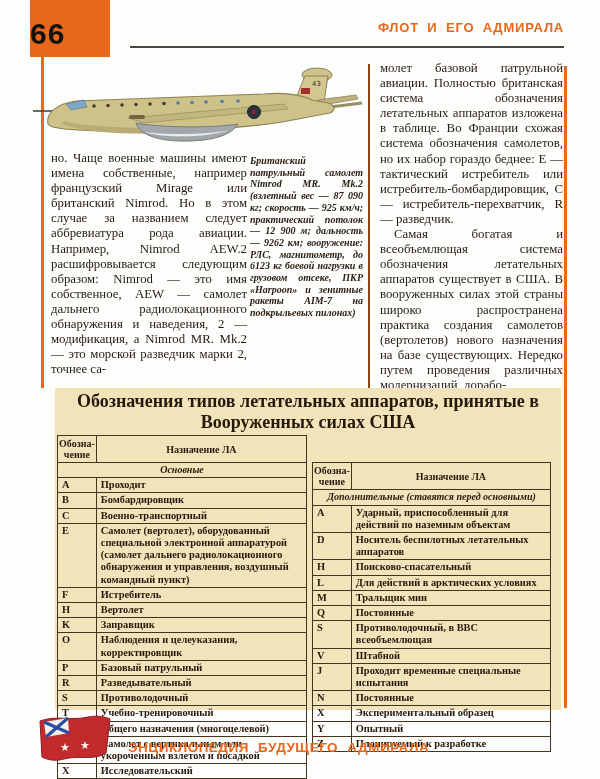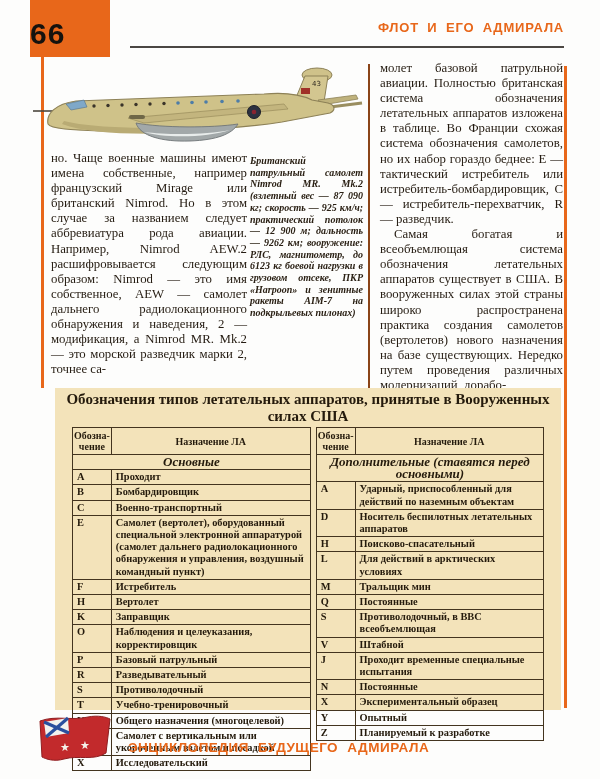--- a/index.html
+++ b/index.html
@@ -59,42 +59,42 @@
     position:absolute;left:250px;top:155px;width:113px;
     font-style:italic;font-size:10px;line-height:11.7px;
     text-align:justify;color:#2a2014;font-weight:bold;
   }
   
   .table-panel{
     position:absolute;left:55px;top:388px;width:506px;height:322px;
     background:var(--table-bg);
   }
   .table-title{
-    text-align:center;font-weight:bold;font-size:15px;
+    text-align:center;font-weight:bold;font-size:18px;
     padding:3px 2px 2px 2px;color:#241a0c;
   }
-  .tables-wrap{display:flex;gap:5px;padding:0 17px;align-items:flex-start;}
+  .tables-wrap{display:flex;gap:5px;padding:0 2px;align-items:center;}
   table.desig{
     border-collapse:collapse;
     font-size:10.4px;line-height:12.2px;font-weight:bold;
     color:#241a0c;
   }
   table.left-t{width:250px;}
   table.right-t{width:239px;}
   table.desig,table.desig th,table.desig td{border:1.4px solid var(--line);}
   table.desig th{
     font-weight:bold;font-size:10px;line-height:11px;
     text-align:center;vertical-align:middle;padding:2px 1px;
   }
   th.code-h{width:38px;white-space:pre-line;}
   td.code{width:38px;padding:1px 4px;vertical-align:top;}
   td.desc{padding:1px 4px;}
   td.section{
     text-align:center;font-style:italic;font-weight:bold;
-    font-size:13px;padding:1px 2px;
+    font-size:10px;padding:1px 2px;
   }
   
   .footer-flag{position:absolute;left:36px;top:713px;width:78px;height:58px;}
   .footer-title{
     position:absolute;left:128px;top:740px;
     font-family:"Liberation Sans",sans-serif;
     font-weight:bold;font-size:13.5px;letter-spacing:.5px;
     color:var(--accent);word-spacing:5px;
   }
 </style>

